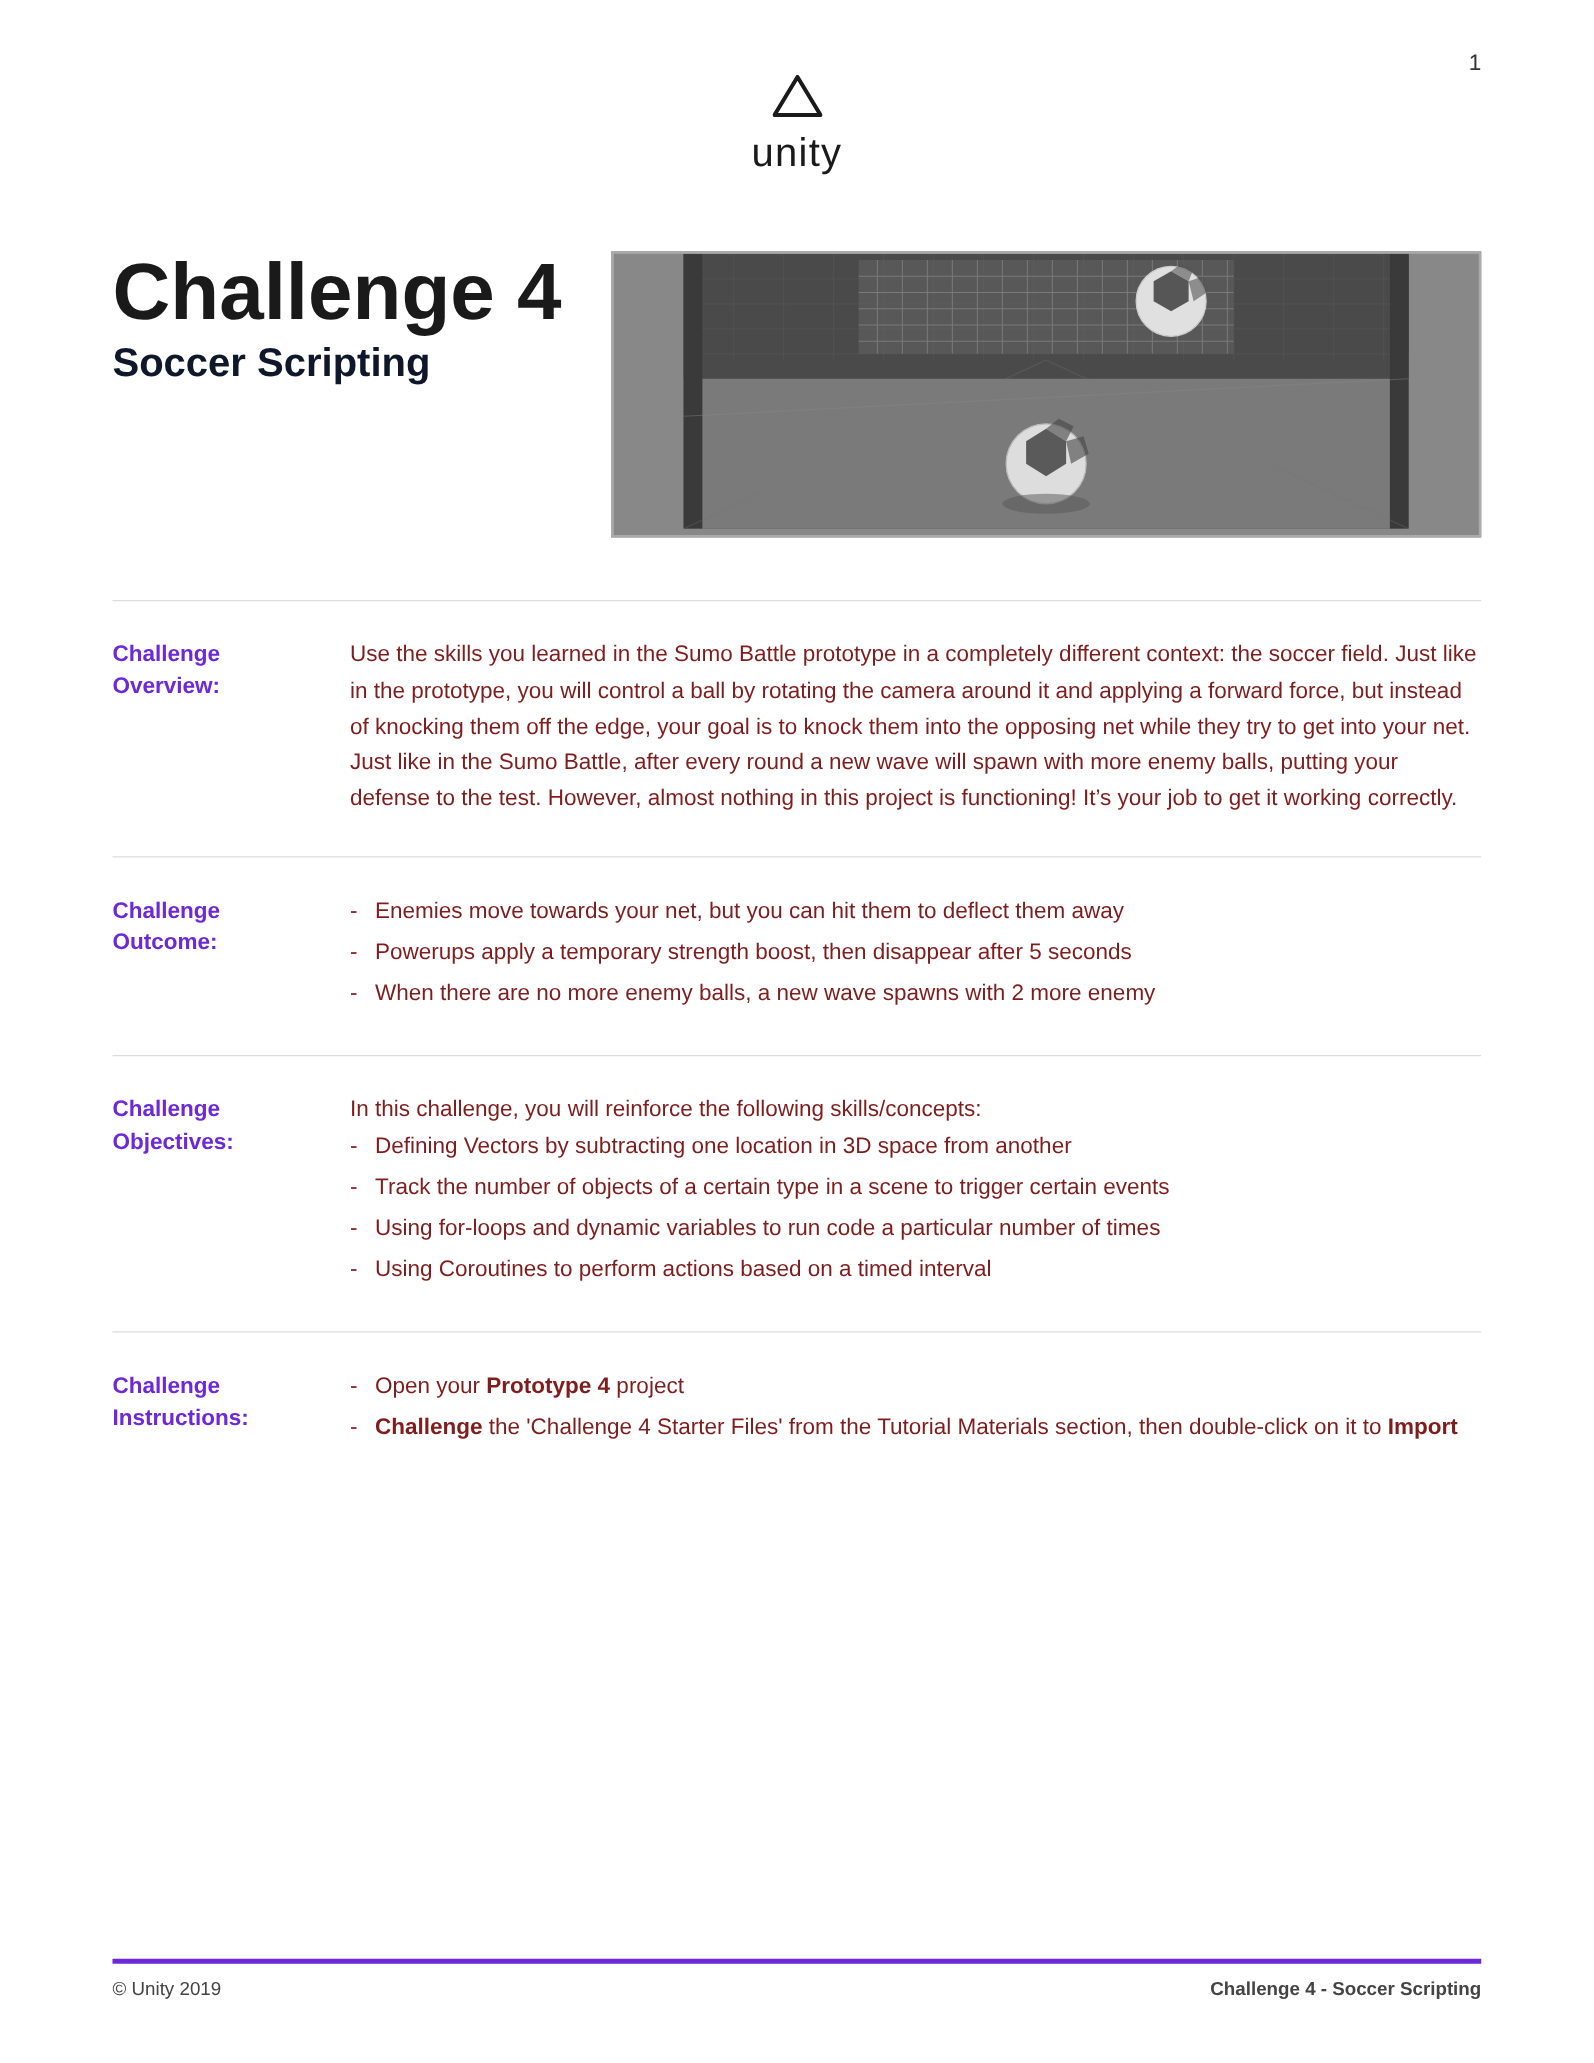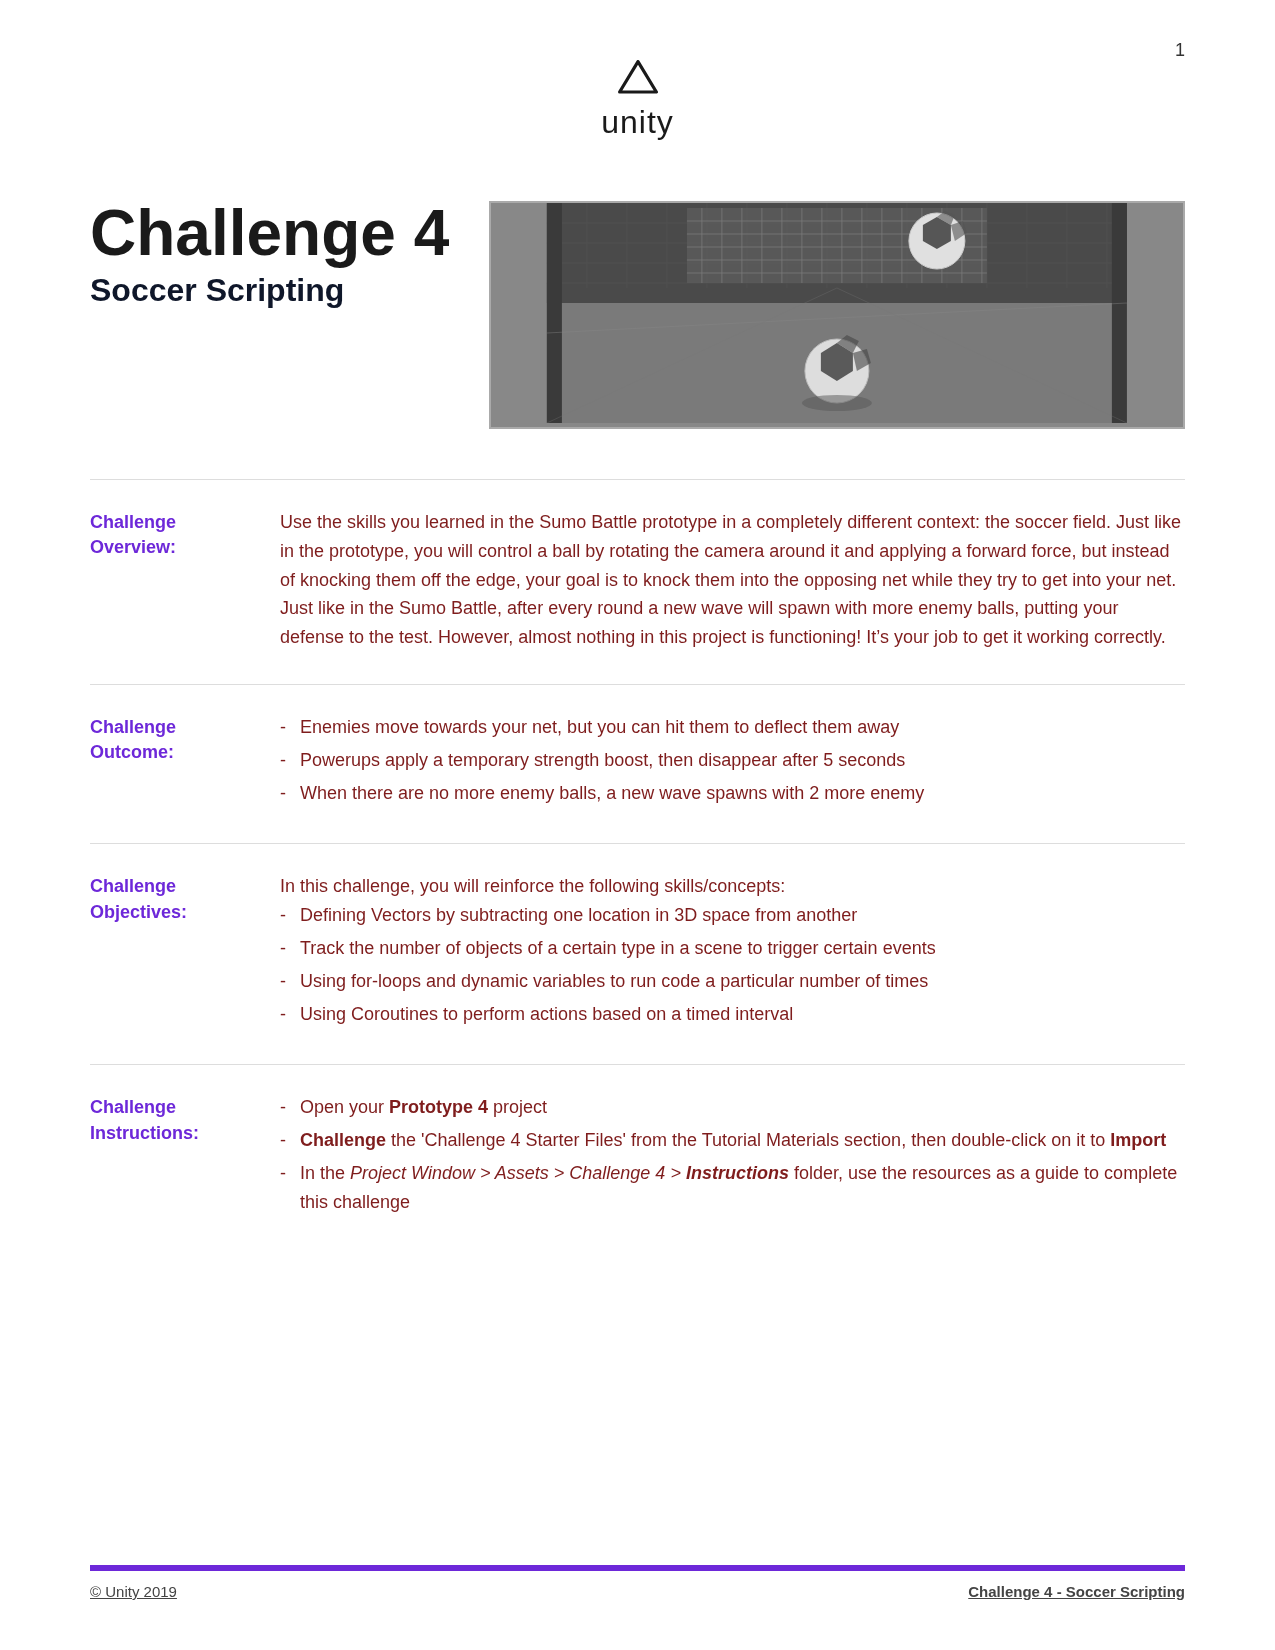--- a/index.html
+++ b/index.html
@@ -141,23 +141,22 @@
     .footer {
       position: absolute;
       bottom: 50px;
       left: 90px;
       right: 90px;
       display: flex;
       justify-content: space-between;
       align-items: center;
       font-size: 15px;
       color: #444;
-      border-top: 6px solid #6d28d9;
+      border-top: 4px solid #6d28d9;
       padding-top: 12px;
-      text-decoration: underline;
     }
 
     .footer-right {
       font-weight: 700;
       margin-left: 12px;
     }
 
     .bold-text {
       font-weight: 700;
     }
@@ -299,21 +298,20 @@
     </div>
   </div>
 
   <div class="divider"></div>
   <div class="content-section">
     <div class="section-label">Challenge<br>Instructions:</div>
     <div class="section-content">
       <ul>
         <li>Open your <span class="bold-text">Prototype 4</span> project</li>
         <li><span class="bold-text">Challenge</span> the 'Challenge 4 Starter Files' from the Tutorial Materials section, then double-click on it to <span class="bold-text">Import</span></li>
-        <li>In the <span class="italic-text">Project Window &gt; Assets &gt; Challenge 4 &gt; <span class="bold-text"><em>Instructions</em></span></span> folder, use the resources as a guide to complete this challenge</li>
       </ul>
     </div>
   </div>
 
   <div class="footer">
     <span class="footer-left">© Unity 2019</span>
     <span class="footer-right">Challenge 4 - Soccer Scripting</span>
   </div>
 
 </div>

